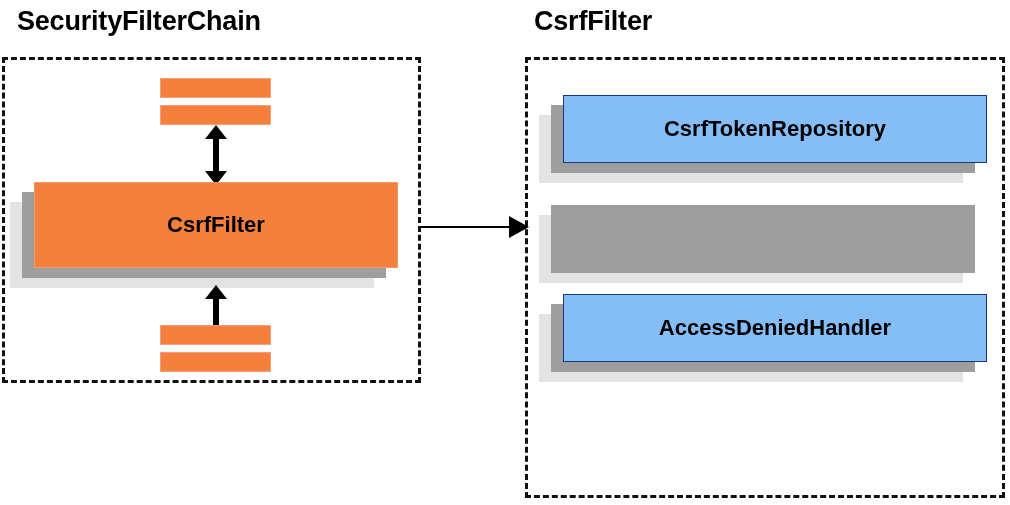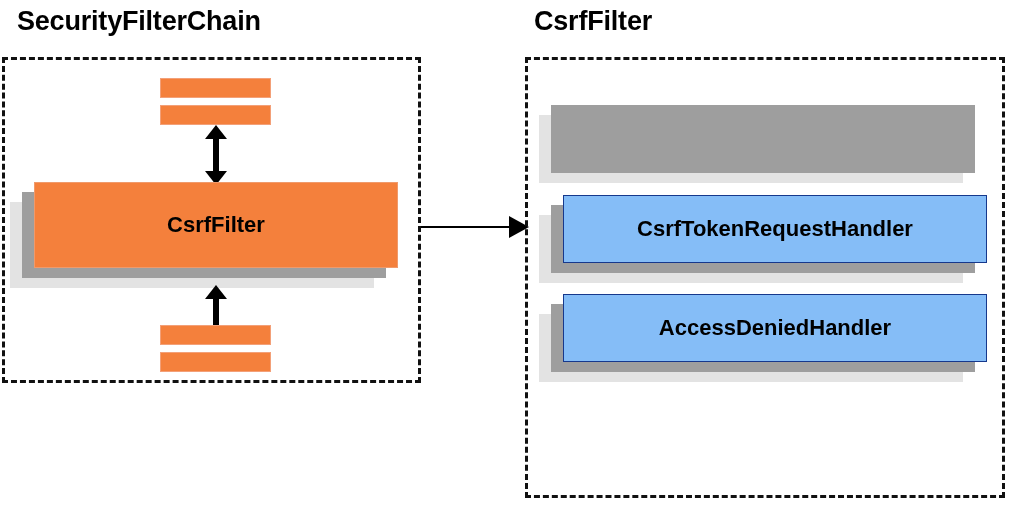--- a/index.html
+++ b/index.html
@@ -200,28 +200,28 @@
   <div class="arrow-h" style="left:421px; top:216px; width:108px;">
     <div class="shaft"></div>
     <div class="head-right"></div>
   </div>
 
   <div class="group-box" id="group-right"></div>
 
   <div class="stack blue" style="left:539px; top:95px; width:448px; height:88px;">
     <div class="layer back" style="width:424px; height:68px;"></div>
     <div class="layer mid" style="width:424px; height:68px;"></div>
+    <div class="layer front" style="width:424px; height:68px;">
+      <span class="label">CsrfTokenRepository</span>
+    </div>
   </div>
 
   <div class="stack blue" style="left:539px; top:195px; width:448px; height:88px;">
     <div class="layer back" style="width:424px; height:68px;"></div>
     <div class="layer mid" style="width:424px; height:68px;"></div>
-    <div class="layer front" style="width:424px; height:68px;">
-      <span class="label">CsrfTokenRequestHandler</span>
-    </div>
   </div>
 
   <div class="stack blue" style="left:539px; top:294px; width:448px; height:88px;">
     <div class="layer back" style="width:424px; height:68px;"></div>
     <div class="layer mid" style="width:424px; height:68px;"></div>
     <div class="layer front" style="width:424px; height:68px;">
       <span class="label">AccessDeniedHandler</span>
     </div>
   </div>
 

